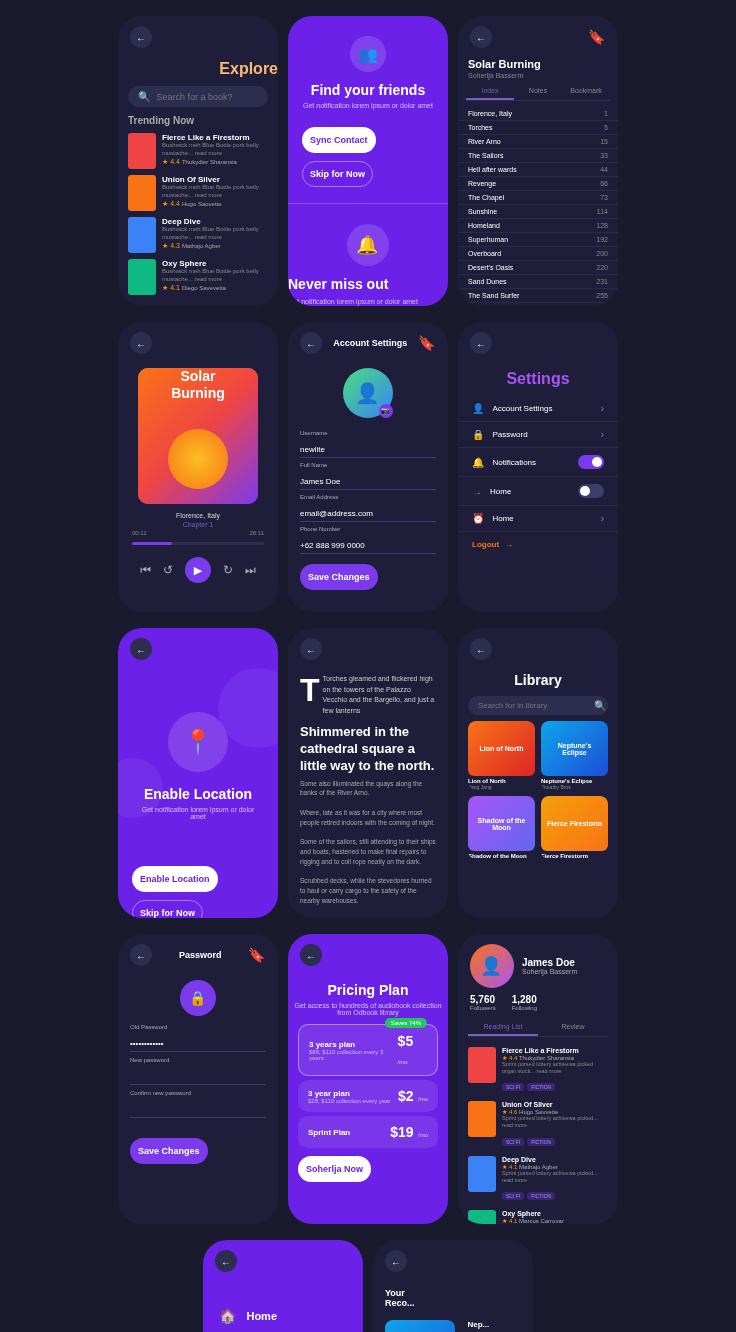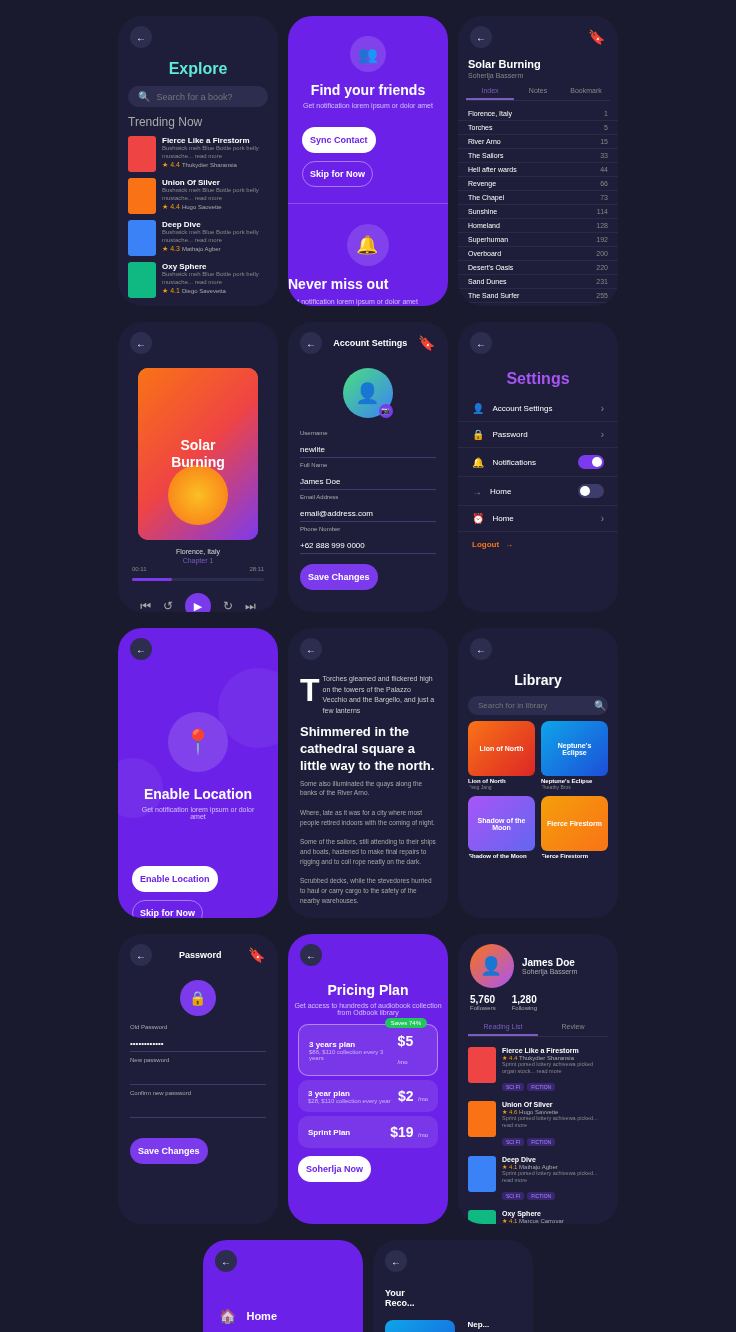--- a/index.html
+++ b/index.html
@@ -107,24 +107,24 @@
       color: #fff;
       font-size: 10px;
     }
     .bookmark-icon {
       color: #7c5cbf;
       font-size: 14px;
     }
 
     
     .explore-title {
-      color: #5eead4;
+      color: #fdba74;
       font-size: 16px;
       font-weight: 700;
-      text-align: center;
+      text-align: right;
       padding: 6px 0 8px;
     }
     .search-bar {
       margin: 0 10px 8px;
       background: #2d2d50;
       border-radius: 20px;
       padding: 5px 10px;
       display: flex;
       align-items: center;
       gap: 6px;
@@ -133,23 +133,23 @@
       background: transparent;
       border: none;
       outline: none;
       color: #aaa;
       font-size: 9px;
       flex: 1;
     }
     .search-icon { color: #888; font-size: 10px; }
     .trending-label {
       color: #aaa;
-      font-size: 12px;
+      font-size: 10px;
       padding: 0 10px 4px;
-      font-weight: 400;
+      font-weight: 700;
     }
     .book-item {
       display: flex;
       gap: 6px;
       padding: 3px 10px;
       align-items: flex-start;
     }
     .book-thumb {
       width: 28px; height: 36px;
       border-radius: 3px;
@@ -239,24 +239,24 @@
       border-bottom: 1px solid #2a2a45;
     }
     .bk-list-title { color: #fff; font-size: 7px; }
     .bk-list-num { color: #888; font-size: 7px; }
 
     
     .solar-book-cover {
       background: linear-gradient(135deg, #f97316, #ef4444, #7c3aed);
       margin: 8px 20px 8px;
       border-radius: 10px;
-      height: 172px;
-      display: flex;
-      align-items: center;
-      justify-content: center;
+      height: 136px;
+      display: flex;
+      align-items: center;
+      justify-content: flex-start;
       flex-direction: column;
       position: relative;
       overflow: hidden;
     }
     .solar-circle {
       width: 60px; height: 60px;
       background: radial-gradient(circle, #fbbf24, #f97316);
       border-radius: 50%;
       position: absolute;
       bottom: 15px;

